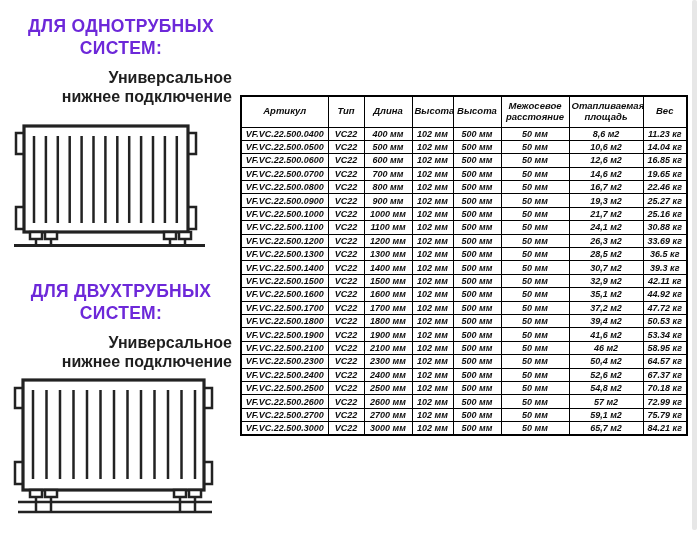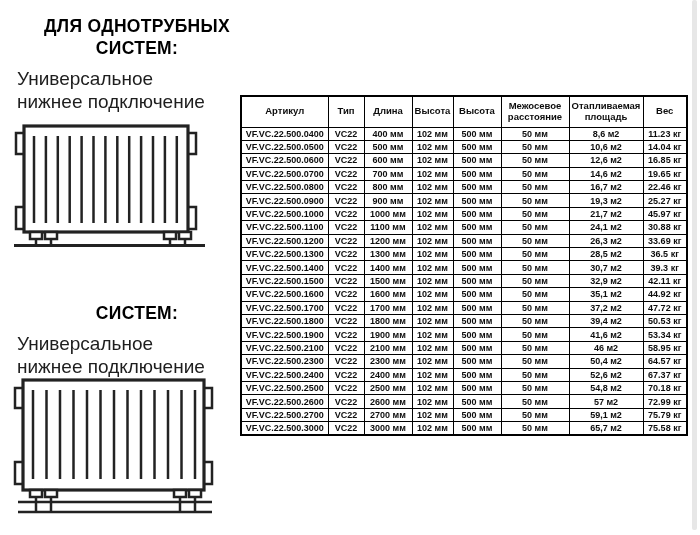--- a/index.html
+++ b/index.html
@@ -13,43 +13,43 @@
   }
   .page { position:absolute; inset:0; }
   .scan-edge {
     position:absolute; right:3px; top:0; width:5px; height:530px;
     background:#e7e7e7; border-radius:2px;
   }
 
   
   .left-panel { position:absolute; left:10px; top:10px; width:222px; height:520px; }
   .sec-title {
-    position:absolute; left:16px; width:100%;
+    position:absolute; left:0; width:100%;
     font-size:17.5px; font-weight:bold; line-height:1.26;
-    text-align:center; letter-spacing:.3px; color:#000000;
+    text-align:center; letter-spacing:.3px; color:#6d28d9;
   }
   .sec-sub {
     position:absolute; left:7px; width:215px;
-    font-size:19px; font-weight:normal; line-height:1.2; color:#1e1e1e;
-    text-align:left;
+    font-size:16px; font-weight:bold; line-height:1.2; color:#1e1e1e;
+    text-align:right;
   }
   .s1-title { top:5px; }
   .s1-sub   { top:58px; }
   .s1-svg   { position:absolute; top:102px; left:2px; }
   .s2-title { top:270px; }
   .s2-sub   { top:323px; }
   .s2-svg   { position:absolute; top:368px; left:2px; }
 
   svg .ln   { fill:none; stroke:#222; stroke-width:2.5; }
   svg .lnw  { fill:#fff;  stroke:#222; stroke-width:2.5; }
   svg .body { fill:#fff;  stroke:#222; stroke-width:3.2; }
   svg .thick{ stroke:#222; stroke-width:3; }
 
   
-  .table-wrap { position:absolute; left:240px; top:95px; }
+  .table-wrap { position:absolute; left:240px; top:95px;font-style:italic; }
   table {
     border-collapse:collapse; table-layout:fixed; width:446px;
     border:2px solid #000; background:#fff;
   }
   th, td {
     border:1px solid #000;
     text-align:center; vertical-align:middle;
     color:#0d0d0d; font-weight:bold;
     overflow:hidden; white-space:nowrap;
   }
@@ -107,21 +107,21 @@
         <line x1="24" y1="127" x2="24" y2="133"></line>
           <line x1="39" y1="127" x2="39" y2="133"></line>
         <line x1="158" y1="127" x2="158" y2="133"></line>
           <line x1="173" y1="127" x2="173" y2="133"></line>
       </g>
 
       <line class="thick" x1="2" y1="133.5" x2="193" y2="133.5"></line>
     </svg>
 
     <h2 class="sec-title s2-title">
-      <br>
+      <span>ДЛЯ ДВУХТРУБНЫХ</span><br>
       <span>СИСТЕМ:</span>
     </h2>
     <p class="sec-sub s2-sub">
       <span>Универсальное</span><br>
       <span>нижнее подключение</span>
     </p>
     <svg class="s2-svg" width="212" height="142" viewBox="0 0 212 142">
 
       <rect class="lnw" x="3" y="10" width="9" height="20"></rect>
       <rect class="lnw" x="3" y="84" width="9" height="22"></rect>
@@ -248,21 +248,21 @@
             <td>25.27 кг</td>
           </tr>
           <tr>
             <td>VF.VC.22.500.1000</td>
             <td>VC22</td>
             <td>1000 мм</td>
             <td>102 мм</td>
             <td>500 мм</td>
             <td>50 мм</td>
             <td>21,7 м2</td>
-            <td>45.97 кг</td>
+            <td>25.16 кг</td>
           </tr>
           <tr>
             <td>VF.VC.22.500.1100</td>
             <td>VC22</td>
             <td>1100 мм</td>
             <td>102 мм</td>
             <td>500 мм</td>
             <td>50 мм</td>
             <td>24,1 м2</td>
             <td>30.88 кг</td>
@@ -408,20 +408,20 @@
             <td>75.79 кг</td>
           </tr>
           <tr>
             <td>VF.VC.22.500.3000</td>
             <td>VC22</td>
             <td>3000 мм</td>
             <td>102 мм</td>
             <td>500 мм</td>
             <td>50 мм</td>
             <td>65,7 м2</td>
-            <td>75.58 кг</td>
+            <td>84.21 кг</td>
           </tr>
         </tbody>
     </table>
   </div>
 
   <div class="scan-edge"></div>
 </div>
 
 </body></html>

